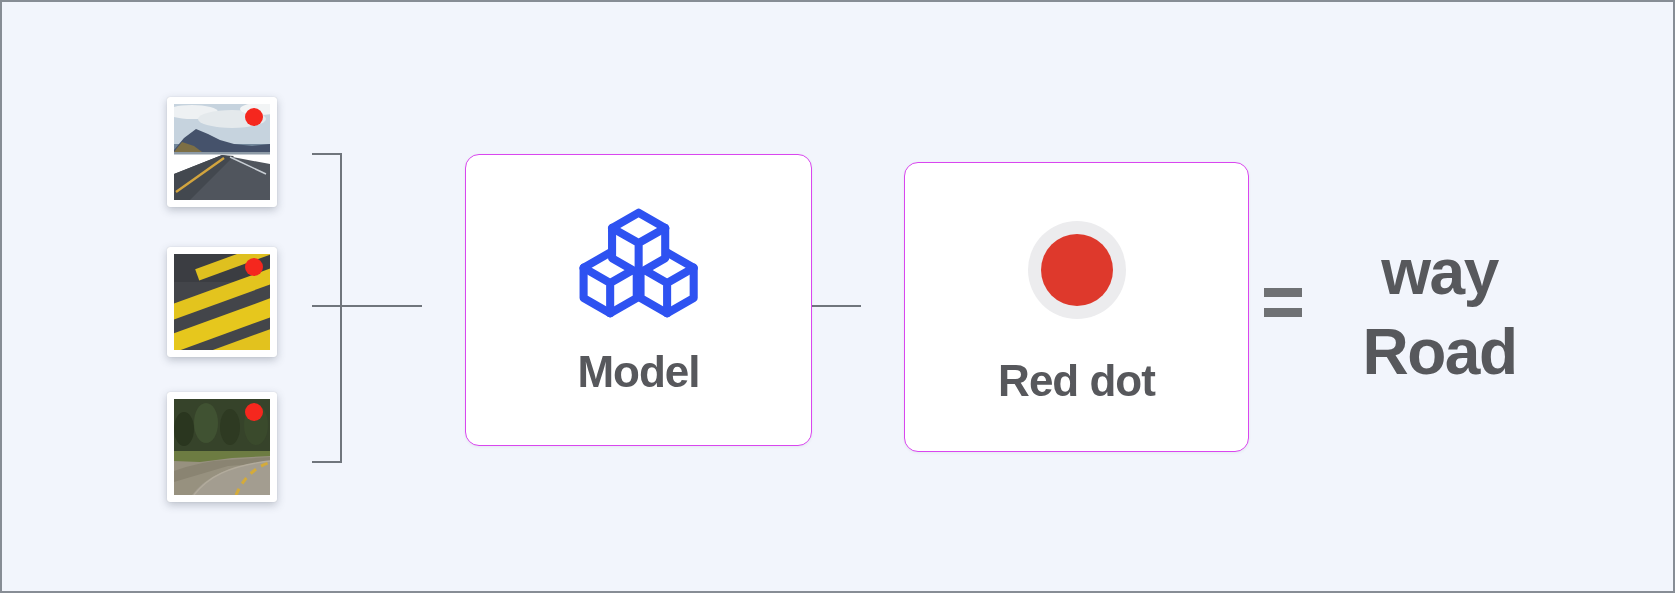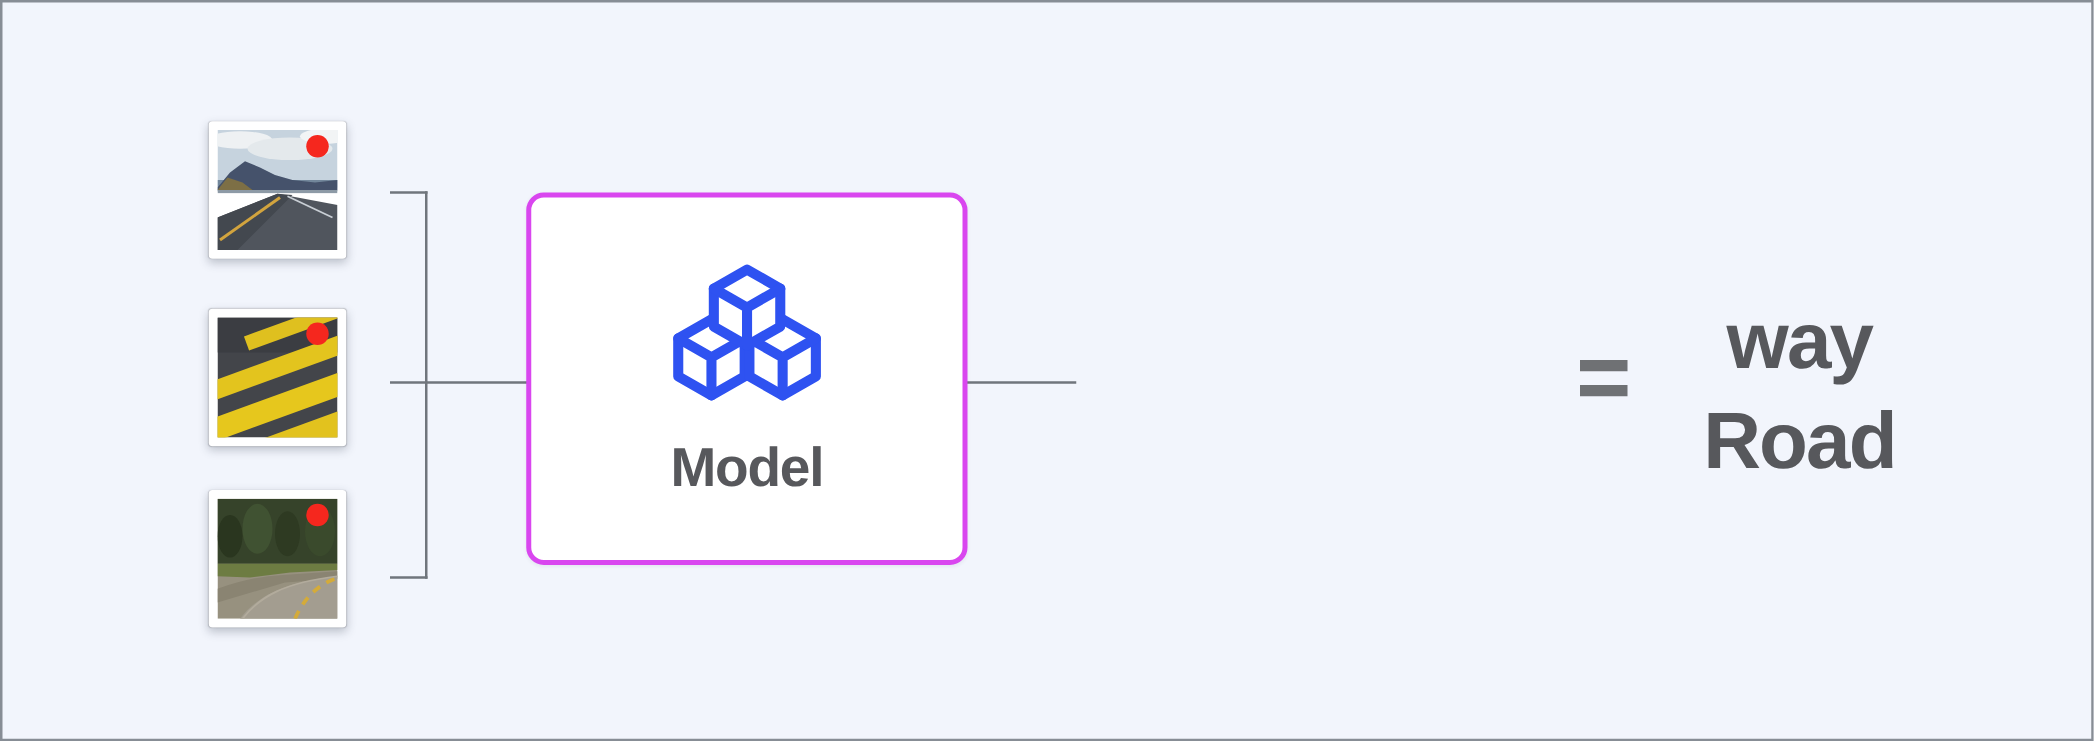--- a/index.html
+++ b/index.html
@@ -23,23 +23,23 @@
   
   .line { position:absolute; background:var(--line-gray,#70757c); }
   .l-v    { left:338px; top:151px; width:2px;  height:310px; }
   .l-top  { left:310px; top:151px; width:30px; height:2px; }
   .l-mid  { left:310px; top:303px; width:110px;height:2px; }
   .l-bot  { left:310px; top:459px; width:30px; height:2px; }
   .l-out  { left:764px; top:303px; width:95px; height:2px; }
 
   
   .card {
-    position:absolute; background:#ffffff; border:4px solid #d946ef; border-radius:14px;
+    position:absolute; background:#ffffff; border:1px solid #d946ef; border-radius:14px;
     box-shadow:0 1px 3px rgba(20,30,60,.06);
-    display:flex; flex-direction:column; align-items:center;
+    display:flex; flex-direction:column; align-items:center;margin-left:44px;
   }
   .card-model  { left:419px; top:152px; width:345px; height:290px; }
   .card-output { left:858px; top:160px; width:343px; height:288px; }
   .card-label {
     font-weight:700; font-size:44px; letter-spacing:-1px;
     color:var(--text-gray,#57585c); line-height:1;
   }
   .cubes-wrap { margin-top:52px; height:112px; }
   .cubes-wrap svg { height:112px; width:auto; display:block; }
   .card-model .card-label { margin-top:31px; }
@@ -135,20 +135,26 @@
           <path d="M118,62 L90,78 L62,62 M90,78 L90,110" fill="none"></path>
 
           <polygon points="60,4 88,20 88,52 60,68 32,52 32,20"></polygon>
           <path d="M88,20 L60,36 L32,20 M60,36 L60,68" fill="none"></path>
         </g>
       </svg>
     </div>
     <div class="card-label">Model</div>
   </div>
 
+  <div class="card card-output">
+    <div class="halo">
+      <div class="reddot"></div>
+    </div>
+    <div class="card-label">Red dot</div>
+  </div>
 
   <div class="equals" role="img" aria-label="=">
     <div class="bar"></div>
     <div class="bar"></div>
   </div>
 
   <div class="result">
     <div>way</div>
     <div>Road</div>
   </div>

